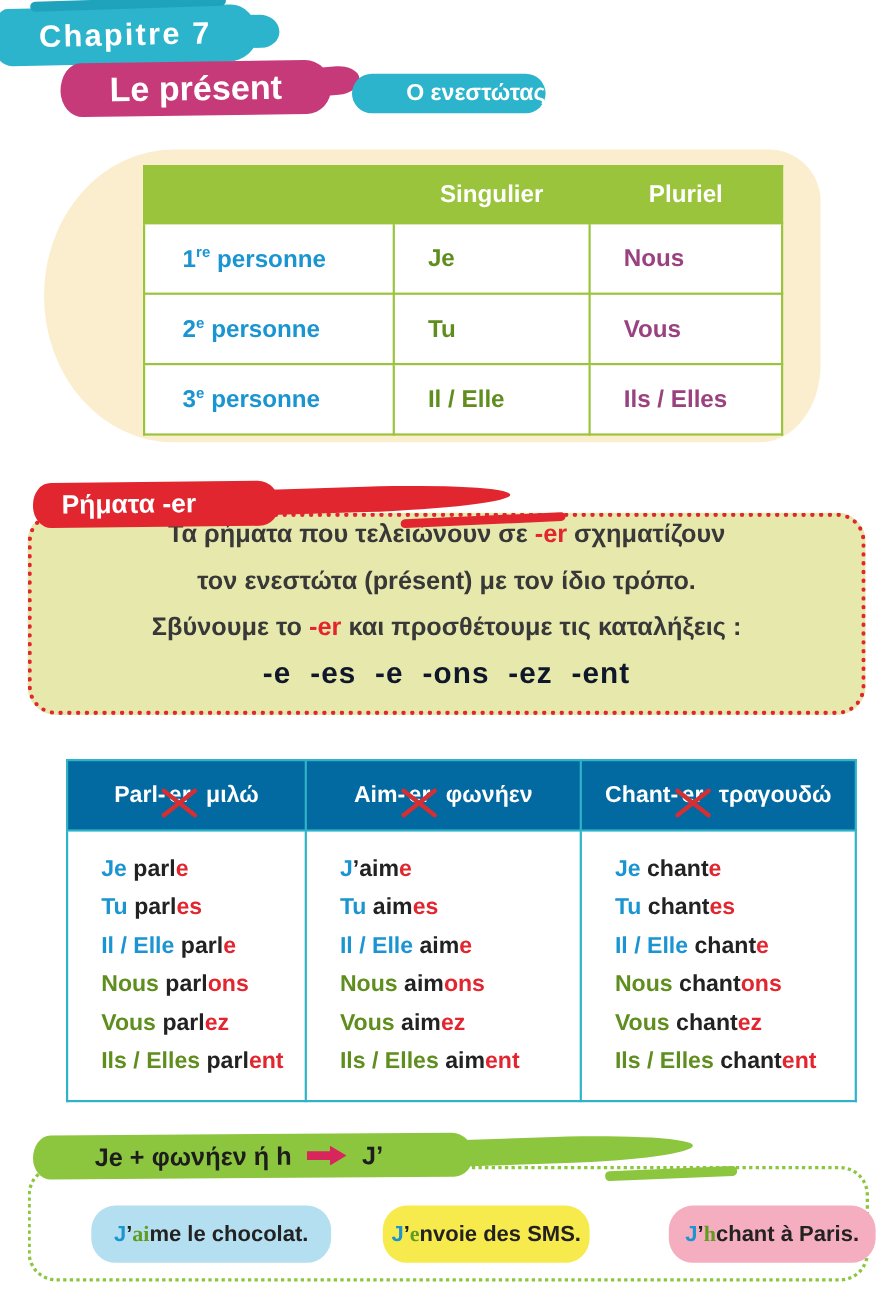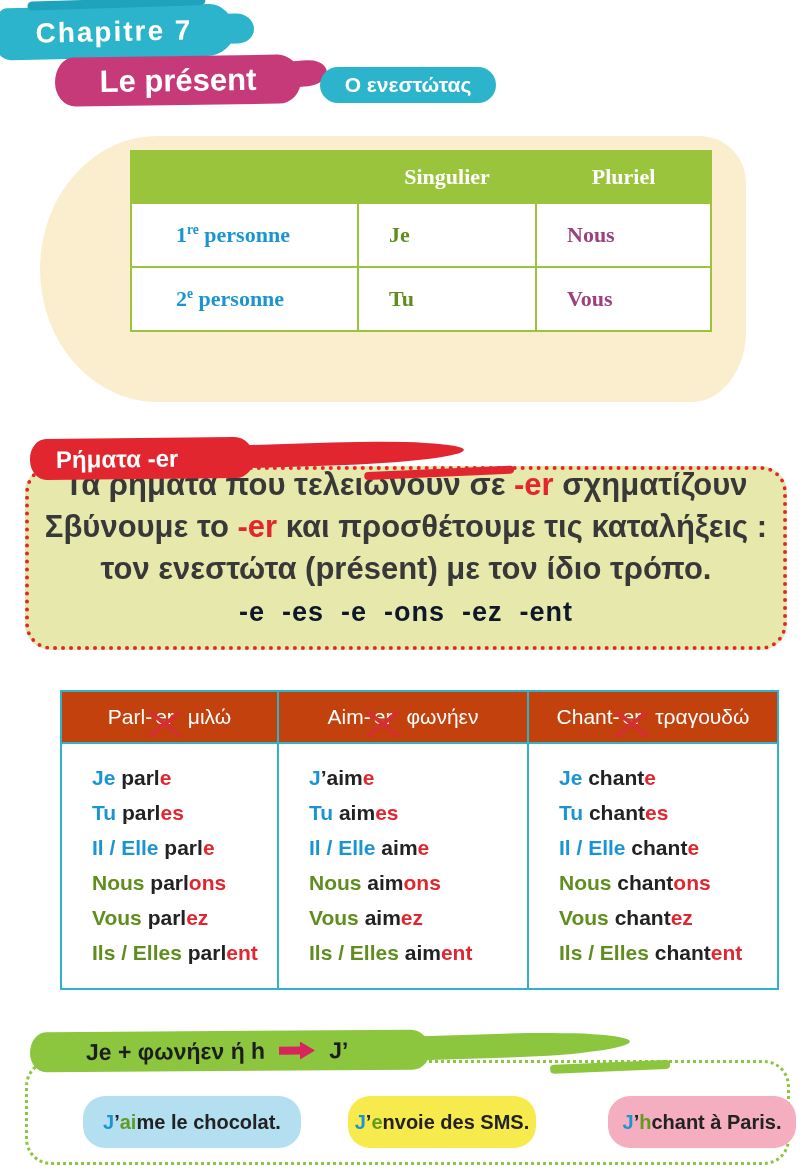--- a/index.html
+++ b/index.html
@@ -16,58 +16,58 @@
     background:#1fa3bd; border-radius:5px; transform:rotate(-0.6deg); }
   .brush-teal::after { content:""; position:absolute; right:-20px; top:10px; width:34px; height:30px;
     background:#2cb4cc; border-radius:2px 60% 55% 4px; }
   .brush-magenta { left:55px; top:56px; width:246px; height:49px; background:#c73a79;
     border-radius:22px 28px 26px 24px / 30px 30px 28px 28px; transform:rotate(-0.8deg);
     justify-content:center; font-size:31px; }
   .brush-magenta::after { content:""; position:absolute; right:-26px; top:6px; width:40px; height:26px;
     background:#c73a79; border-radius:2px 60% 60% 2px; transform:rotate(-4deg); }
   .pill-teal { position:absolute; left:320px; top:67px; width:176px; height:36px; background:#2cb4cc;
     border-radius:18px; color:#fff; font-weight:bold; font-size:21px;
-    display:flex; align-items:center; justify-content:center; }
+    display:flex; align-items:center; justify-content:flex-end; }
 
   
   .blob { position:absolute; left:40px; top:136px; width:706px; height:266px; background:#fbeecf;
     border-radius:150px 60px 70px 150px / 170px 60px 90px 170px; }
   table.pronoun { position:absolute; left:130px; top:150px; width:580px; border-collapse:collapse;
-    table-layout:fixed;font-family:Liberation Serif, serif; }
+    table-layout:fixed; }
   table.pronoun col.c1 { width:227px; } table.pronoun col.c2 { width:178px; } table.pronoun col.c3 { width:175px; }
   table.pronoun th { background:#9ac43c; border:2px solid #9ac43c; height:52px; color:#fff;
     font-size:22px; font-weight:bold; text-align:center; }
   table.pronoun td { background:#fff; border:2px solid #9ac43c; height:64px; font-size:22px; font-weight:bold;
-    padding-left:44px; }
+    padding-left:34px; }
   table.pronoun td.p-label { color:#1b95d2; }
   table.pronoun td.p-sing  { color:#5f8e1f; padding-left:30px; }
   table.pronoun td.p-plur  { color:#9a417f; padding-left:30px; }
   table.pronoun sup { font-size:0.62em; vertical-align:super; }
 
   
   .banner-red { position:absolute; left:30px; top:438px; width:224px; height:41px; background:#e2262f;
     border-radius:20px 24px 22px 20px / 24px 26px 24px 24px; transform:rotate(-0.6deg);
     display:flex; align-items:center; padding-left:26px; color:#fff; font-size:24px; font-weight:bold; z-index:3; }
   .banner-red::after { content:""; position:absolute; right:-210px; top:6px; width:220px; height:23px;
     background:#e2262f; border-radius:2px 60% 60% 2px / 2px 50% 50% 2px; transform:rotate(-1.2deg); }
   .banner-red::before { content:""; position:absolute; right:-260px; top:34px; width:150px; height:8px;
     background:#e2262f; border-radius:4px; transform:rotate(-2deg); }
   .rulebox { position:absolute; left:25px; top:466px; width:762px; height:184px; background:#e6e8ac;
     border:4px dotted #e2262f; border-radius:26px; z-index:2;
     display:flex; flex-direction:column; justify-content:flex-end; align-items:center;
     padding-bottom:12px; }
-  .ruleline { font-size:31px; font-weight:bold; color:#383838; line-height:42px; text-align:center; }
+  .ruleline { font-size:23px; font-weight:bold; color:#383838; line-height:42px; text-align:center; }
   .ruleline .seg-red { color:#e2262f; }
   .endings { font-size:27px; font-weight:bold; color:#0f172a; line-height:44px; white-space:pre; letter-spacing:1px; }
 
   
   table.conj { position:absolute; left:60px; top:690px; width:717px; border-collapse:collapse; table-layout:fixed; }
   table.conj col.k1 { width:217px; } table.conj col.k2 { width:250px; } table.conj col.k3 { width:250px; }
-  table.conj th { background:#c2410c; border:2px solid #2fb3c9; height:52px; color:#fff; font-size:21px;
-    font-weight:normal; text-align:center; }
+  table.conj th { background:#0369a1; border:2px solid #2fb3c9; height:64px; color:#fff; font-size:21px;
+    font-weight:bold; text-align:center; }
   table.conj td { background:#fff; border:2px solid #2fb3c9; vertical-align:top;
     padding:16px 6px 18px 30px; font-size:21px; font-weight:bold; color:#222;margin-left:48px; }
   .conj-line { line-height:35px; white-space:nowrap; }
   .pc-blue  { color:#1b95d2; }
   .pc-green { color:#5f8e1f; }
   .stem { color:#222; }
   .apos { color:#222; }
   .ending { color:#e2262f; }
   .crossed { position:relative; display:inline-block; padding:0 2px; margin-left:1px; }
   .crossed::before, .crossed::after { content:""; position:absolute; left:50%; top:72%; width:40px; height:4px;
@@ -87,21 +87,21 @@
     background:#8cc63f; border-radius:4px; transform:rotate(-2deg); }
   .arrow-icon { display:inline-flex; }
   .elision-box { position:absolute; left:25px; top:1060px; width:765px; height:105px; background:#fff;
     border:3px dotted #8cc63f; border-radius:26px; z-index:2; }
   .ex-pill { position:absolute; top:33px; height:52px; border-radius:22px; display:flex; align-items:center;
     justify-content:center; font-size:20px; font-weight:bold; color:#222; white-space:nowrap; }
   .ex-1 { left:55px;  width:218px; }
   .ex-2 { left:320px; width:188px; }
   .ex-3 { left:580px; width:188px; }
   .ex-j { color:#1b95d2; }
-  .ex-h { color:#629b21; }
+  .ex-h { color:#629b21;font-family:Liberation Serif, serif; }
 </style>
 </head>
 <body>
 
 <div class="page">
 
   <div class="brush brush-teal">
     <span>Chapitre 7</span>
   </div>
   <div class="brush brush-magenta">
@@ -129,31 +129,36 @@
         <tr>
           <td class="p-label"><span>1</span><sup>re</sup><span> personne</span></td>
           <td class="p-sing">Je</td>
           <td class="p-plur">Nous</td>
         </tr>
         <tr>
           <td class="p-label"><span>2</span><sup>e</sup><span> personne</span></td>
           <td class="p-sing">Tu</td>
           <td class="p-plur">Vous</td>
         </tr>
+        <tr>
+          <td class="p-label"><span>3</span><sup>e</sup><span> personne</span></td>
+          <td class="p-sing">Il / Elle</td>
+          <td class="p-plur">Ils / Elles</td>
+        </tr>
       </tbody>
   </table>
 
   <div class="banner-red">
     <span>Ρήματα -er</span>
   </div>
   <div class="rulebox">
     <div id="rule-lines">
         <div class="ruleline"><span class="seg-dark">Τα ρήματα που τελειώνουν σε </span><span class="seg-red">-er</span><span class="seg-dark"> σχηματίζουν</span></div>
+        <div class="ruleline"><span class="seg-dark">τον ενεστώτα (présent) με τον ίδιο τρόπο.</span></div>
         <div class="ruleline"><span class="seg-dark">Σβύνουμε το </span><span class="seg-red">-er</span><span class="seg-dark"> και προσθέτουμε τις καταλήξεις :</span></div>
-        <div class="ruleline"><span class="seg-dark">τον ενεστώτα (présent) με τον ίδιο τρόπο.</span></div>
       </div>
     <div class="endings">-e  -es  -e  -ons  -ez  -ent</div>
   </div>
 
   <table class="conj">
     <colgroup>
         <col class="k1">
         <col class="k2">
         <col class="k3">
       </colgroup>

